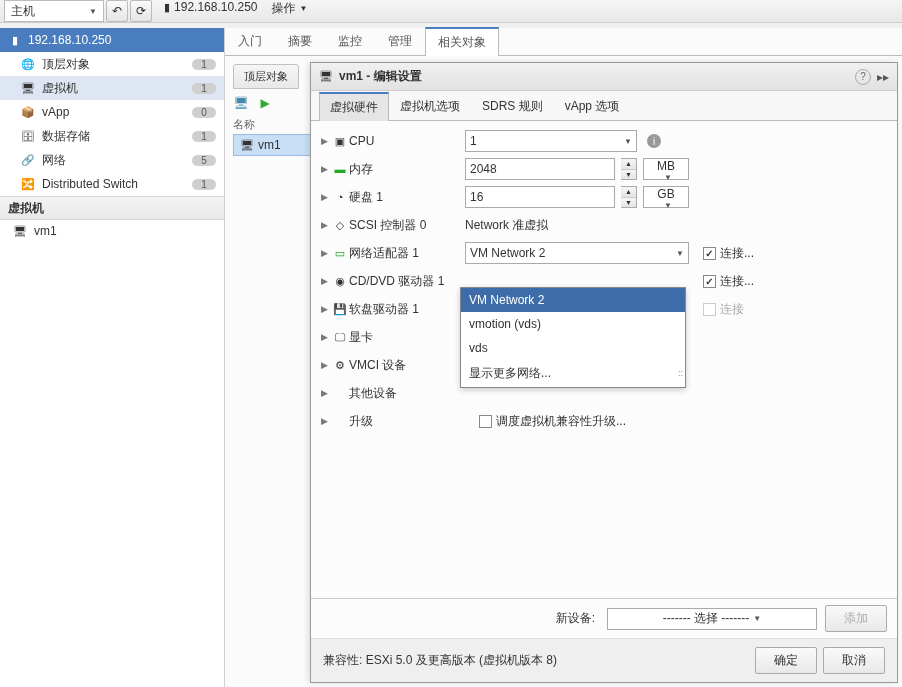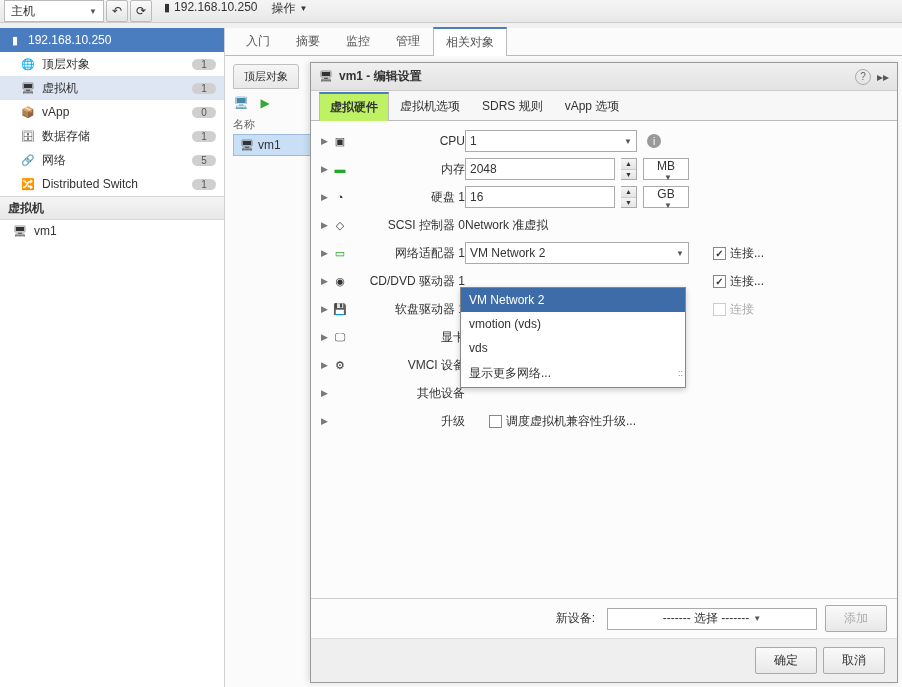--- a/index.html
+++ b/index.html
@@ -22,60 +22,60 @@
 .nav-item.selected { background: #dde6f2; }
 .nav-item .icn { width: 16px; margin-right: 6px; display: inline-flex; justify-content: center; }
 .nav-item .lbl { flex: 1; }
 .nav-item .badge { background: #cfcfcf; color: #555; border-radius: 8px; padding: 0 8px; font-size: 10px; min-width: 24px; text-align: center; }
 .nav-section { height: 24px; display: flex; align-items: center; padding: 0 8px; background: linear-gradient(#f4f4f4,#e8e8e8); border-top: 1px solid #d8d8d8; border-bottom: 1px solid #d8d8d8; font-weight: bold; }
 .sub-item { height: 22px; display: flex; align-items: center; padding: 0 8px 0 12px; cursor: pointer; }
 .sub-item .icn { width: 16px; margin-right: 6px; }
 
 
 .right-area { position: absolute; left: 225px; right: 0; top: 28px; bottom: 0; background: #fbfbfb; }
-.main-tabs { height: 28px; display: flex; align-items: flex-end; border-bottom: 1px solid #bbb; padding-left: 8px; }
+.main-tabs { height: 28px; display: flex; align-items: flex-end; border-bottom: 1px solid #bbb; }
 .main-tab { padding: 5px 12px; border: 1px solid transparent; border-bottom: none; cursor: pointer; color: #555; }
 .main-tab.active { background: #fff; border-color: #bbb; border-top: 2px solid #4a7dbf; position: relative; top: 1px; }
 .sub-area { padding: 8px; }
 .sub-tabs { display: flex; }
 .sub-tab { background: linear-gradient(#f6f6f6,#e8e8e8); border: 1px solid #c0c0c0; border-radius: 3px 3px 0 0; padding: 4px 10px; font-size: 11px; }
 .toolbar-row { display: flex; gap: 8px; margin: 6px 0; align-items: center; }
 .icon-refresh, .icon-play { width: 16px; height: 16px; display: inline-flex; align-items: center; justify-content: center; }
 .col-head { font-size: 11px; color: #666; margin: 4px 0 2px 0; }
 .list-row { display: flex; align-items: center; height: 22px; background: #c8dff5; border: 1px solid #9bbcde; padding: 0 6px; }
 .list-row .icn { margin-right: 4px; }
 
 
 .modal { position: absolute; left: 310px; top: 62px; right: 4px; bottom: 4px; background: #fcfcfc; border: 1px solid #999; box-shadow: -2px 0 6px rgba(0,0,0,0.12); display: flex; flex-direction: column; }
 .modal-title { height: 28px; background: linear-gradient(#f0f0f0,#e2e2e2); display: flex; align-items: center; padding: 0 8px; border-bottom: 1px solid #ccc; }
 .modal-title .icn { margin-right: 6px; }
 .modal-title .sp { flex: 1; }
 .help { width: 16px; height: 16px; border: 1px solid #aaa; border-radius: 50%; display: flex; align-items: center; justify-content: center; font-size: 10px; color: #666; margin-right: 6px; cursor: pointer; }
 .expand { font-size: 12px; color: #555; cursor: pointer; }
 .modal-tabs { height: 30px; display: flex; align-items: flex-end; border-bottom: 1px solid #bbb; padding: 0 8px; background: #f7f7f7; }
 .m-tab { padding: 5px 10px; border: 1px solid transparent; border-bottom: none; cursor: pointer; }
-.m-tab.active { background: #bef264; border-color: #bbb; border-top: 2px solid #4a7dbf; position: relative; top: 1px; font-weight: bold; }
+.m-tab.active { background: #e5e5e5; border-color: #bbb; border-top: 2px solid #4a7dbf; position: relative; top: 1px; }
 
 .form-body { flex: 1; overflow: auto; padding: 6px 10px; }
 .form-row { display: flex; align-items: center; min-height: 28px; }
 .form-row .arr { width: 10px; font-size: 9px; color: #777; }
 .form-row .icn { width: 18px; display: inline-flex; justify-content: center; }
-.form-row .lbl { width: 116px; text-align: right; }
+.form-row .lbl { width: 116px; }
 .ctrl { display: flex; align-items: center; gap: 6px; }
 .select, .input { border: 1px solid #aaa; height: 22px; padding: 0 4px; background: #fff; display: flex; align-items: center; justify-content: space-between; }
 .select.w170 { width: 172px; }
 .select.w50 { width: 46px; flex-direction: column; }
 .select.wnet { width: 224px; }
 .input.w150 { width: 150px; }
 .sel-arr { font-size: 8px; color: #555; margin-left: 4px; }
 .spin { display: flex; flex-direction: column; border: 1px solid #aaa; border-left: none; height: 22px; width: 16px; }
 .spin div { flex: 1; background: linear-gradient(#f5f5f5,#e4e4e4); display: flex; align-items: center; justify-content: center; font-size: 7px; border-bottom: 1px solid #ccc; cursor: pointer; }
 .spin div:last-child { border-bottom: none; }
 .info-i { width: 14px; height: 14px; border-radius: 50%; background: #999; color: #fff; display: flex; align-items: center; justify-content: center; font-size: 10px; margin-left: 4px; }
-.chk { display: flex; align-items: center; gap: 4px; margin-left: 24px; text-align: right; }
+.chk { display: flex; align-items: center; gap: 4px; margin-left: 14px; text-align: right; }
 .chkbox { width: 13px; height: 13px; border: 1px solid #888; background: #fff; display: flex; align-items: center; justify-content: center; font-size: 10px; }
 .chkbox.checked::after { content: "✓"; color: #333; font-weight: bold; }
 .chk.disabled { color: #aaa; }
 .chk.disabled .chkbox { border-color: #ccc; }
 
 
 .dropdown { position: absolute; left: 149px; top: 166px; width: 226px; background: #fff; border: 1px solid #888; box-shadow: 0 2px 6px rgba(0,0,0,0.2); z-index: 10; }
 .dd-item { padding: 5px 8px; cursor: pointer; }
 .dd-item.dark { background: #3e6ca8; color: #fff; }
 .dd-item.sel { background: #5289c9; color: #fff; }
@@ -340,18 +340,19 @@
 
   <div class="bottom-bar">
     <span class="lbl">新设备:</span>
     <span class="select w200">
       <span>------- 选择 -------</span>
       <span class="sel-arr">▼</span>
     </span>
     <span class="btn disabled">添加</span>
   </div>
   <div class="compat-row">
+    <span>兼容性: ESXi 5.0 及更高版本 (虚拟机版本 8)</span>
     <span class="sp"></span>
     <span class="btn">确定</span>
     <span style="width:6px"></span>
     <span class="btn">取消</span>
   </div>
 </div>
 
 </body></html>

